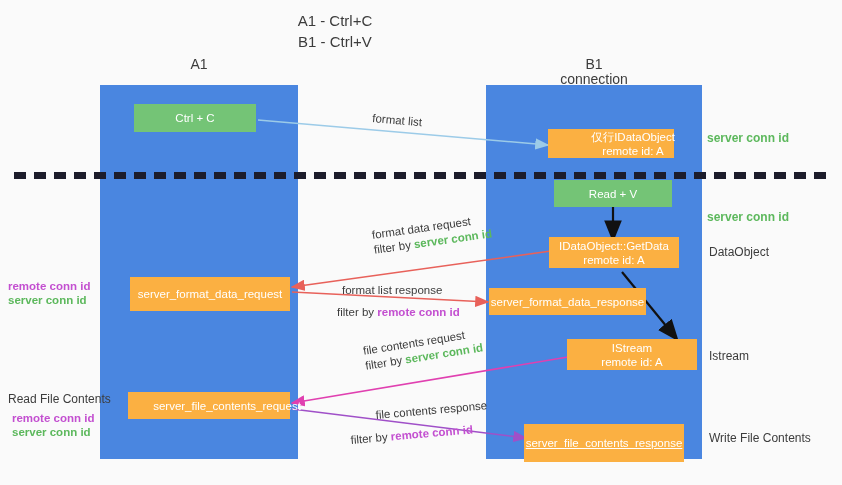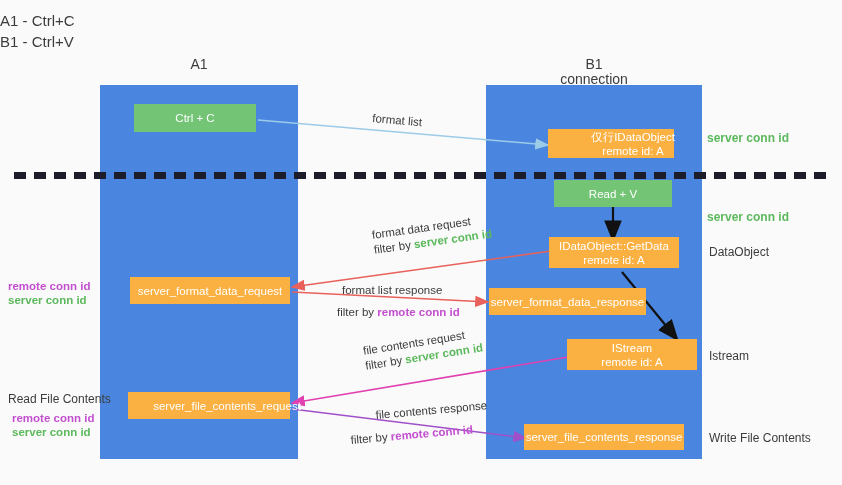--- a/index.html
+++ b/index.html
@@ -14,20 +14,21 @@
     background: #fafafa;
     font-family: "Liberation Sans", sans-serif;
     overflow: hidden;
   }
   
   .title-block {
     position: absolute;
     left: 0;
     top: 10px;
     width: 670px;
+    text-align: center;
     color: #3c3c3c;
     font-size: 15px;
     line-height: 21px;
   }
   
   .lane {
     position: absolute;
     background: #4a86e0;
   }
   .lane-a { left: 100px; top: 85px; width: 198px; height: 374px; }
@@ -183,33 +184,33 @@
   <div class="node orange" style="left:549px; top:237px; width:130px; height:31px;">
     <span>IDataObject::GetData</span>
     <span>remote id: A</span>
   </div>
 
   <div class="node orange" style="left:567px; top:339px; width:130px; height:31px;">
     <span>IStream</span>
     <span>remote id: A</span>
   </div>
 
-  <div class="node orange" style="left:130px; top:277px; width:160px; height:27px;">
+  <div class="node orange" style="left:130px; top:277px; width:160px; height:34px;">
     <span>server_format_data_request</span>
   </div>
 
   <div class="node orange" style="left:489px; top:288px; width:157px; height:27px;">
     <span>server_format_data_response</span>
   </div>
 
   <div class="node orange" style="left:128px; top:392px; width:162px; height:27px;padding-left:36px;">
     <span>server_file_contents_request</span>
   </div>
 
-  <div class="node orange" style="left:524px; top:424px; width:160px; height:26px;">
+  <div class="node orange" style="left:524px; top:424px; width:160px; height:38px;text-decoration:underline;">
     <span>server_file_contents_response</span>
   </div>
 
   <div class="edge-label" style="left:373px; top:111px; transform:rotate(5deg);">
     <span>format list</span>
   </div>
 
   <div class="edge-label" style="left:371px; top:228px; transform:rotate(-8deg);">
     <div>format data request</div>
     <div>

